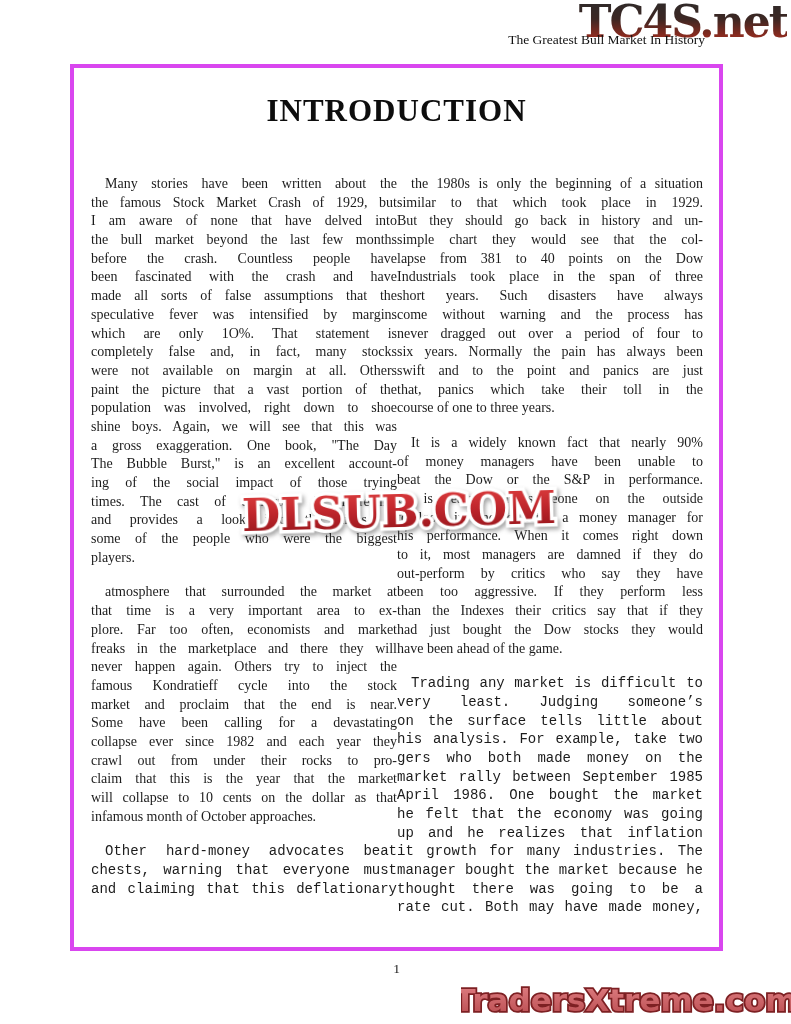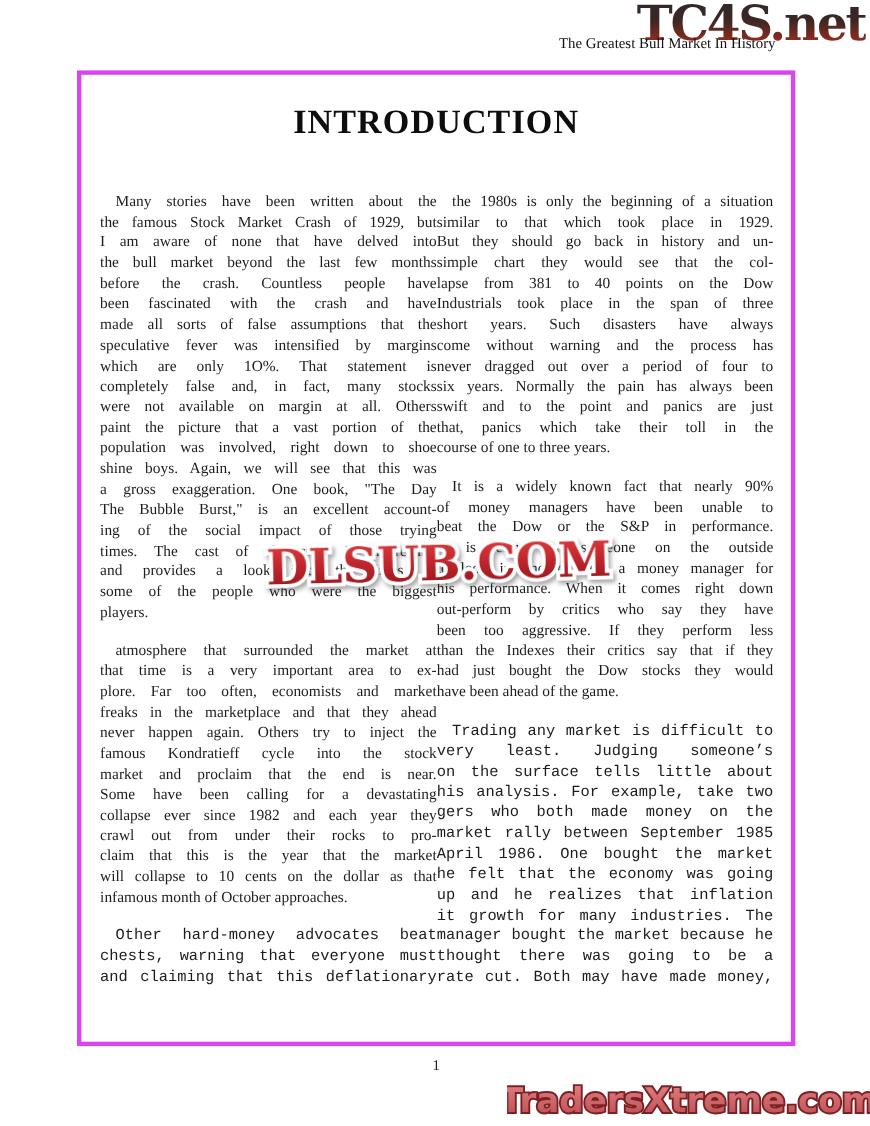--- a/index.html
+++ b/index.html
@@ -90,21 +90,21 @@
           <div class="jline">ing of the social impact of those trying</div>
           <div class="jline">times. The cast of characters is interesting</div>
           <div class="jline">and provides a look into the lives of</div>
           <div class="jline">some of the people who were the biggest</div>
           <div class="jline lastline">players.</div>
         </div>
         <div class="para">
           <div class="jline">atmosphere that surrounded the market at</div>
           <div class="jline">that time is a very important area to ex-</div>
           <div class="jline">plore. Far too often, economists and market</div>
-          <div class="jline">freaks in the marketplace and that they ahead</div>
+          <div class="jline">freaks in the marketplace and there they will</div>
           <div class="jline">never happen again. Others try to inject the</div>
           <div class="jline">famous Kondratieff cycle into the stock</div>
           <div class="jline">market and proclaim that the end is near.</div>
           <div class="jline">Some have been calling for a devastating</div>
           <div class="jline">collapse ever since 1982 and each year they</div>
           <div class="jline">crawl out from under their rocks to pro-</div>
           <div class="jline">claim that this is the year that the market</div>
           <div class="jline">will collapse to 10 cents on the dollar as that</div>
           <div class="jline lastline">infamous month of October approaches.</div>
         </div>
@@ -130,20 +130,21 @@
           <div class="jline">that, panics which take their toll in the</div>
           <div class="jline lastline">course of one to three years.</div>
         </div>
         <div class="para">
           <div class="jline">It is a widely known fact that nearly 90%</div>
           <div class="jline">of money managers have been unable to</div>
           <div class="jline">beat the Dow or the S&amp;P in performance.</div>
           <div class="jline">It is easy for someone on the outside</div>
           <div class="jline">to look in and criticize a money manager for</div>
           <div class="jline">his performance. When it comes right down</div>
+          <div class="jline">to it, most managers are damned if they do</div>
           <div class="jline">out-perform by critics who say they have</div>
           <div class="jline">been too aggressive. If they perform less</div>
           <div class="jline">than the Indexes their critics say that if they</div>
           <div class="jline">had just bought the Dow stocks they would</div>
           <div class="jline lastline">have been ahead of the game.</div>
         </div>
         <div class="para">
           <div class="jline">Trading any market is difficult to say the</div>
           <div class="jline">very least. Judging someone’s performance</div>
           <div class="jline">on the surface tells little about his system or</div>

